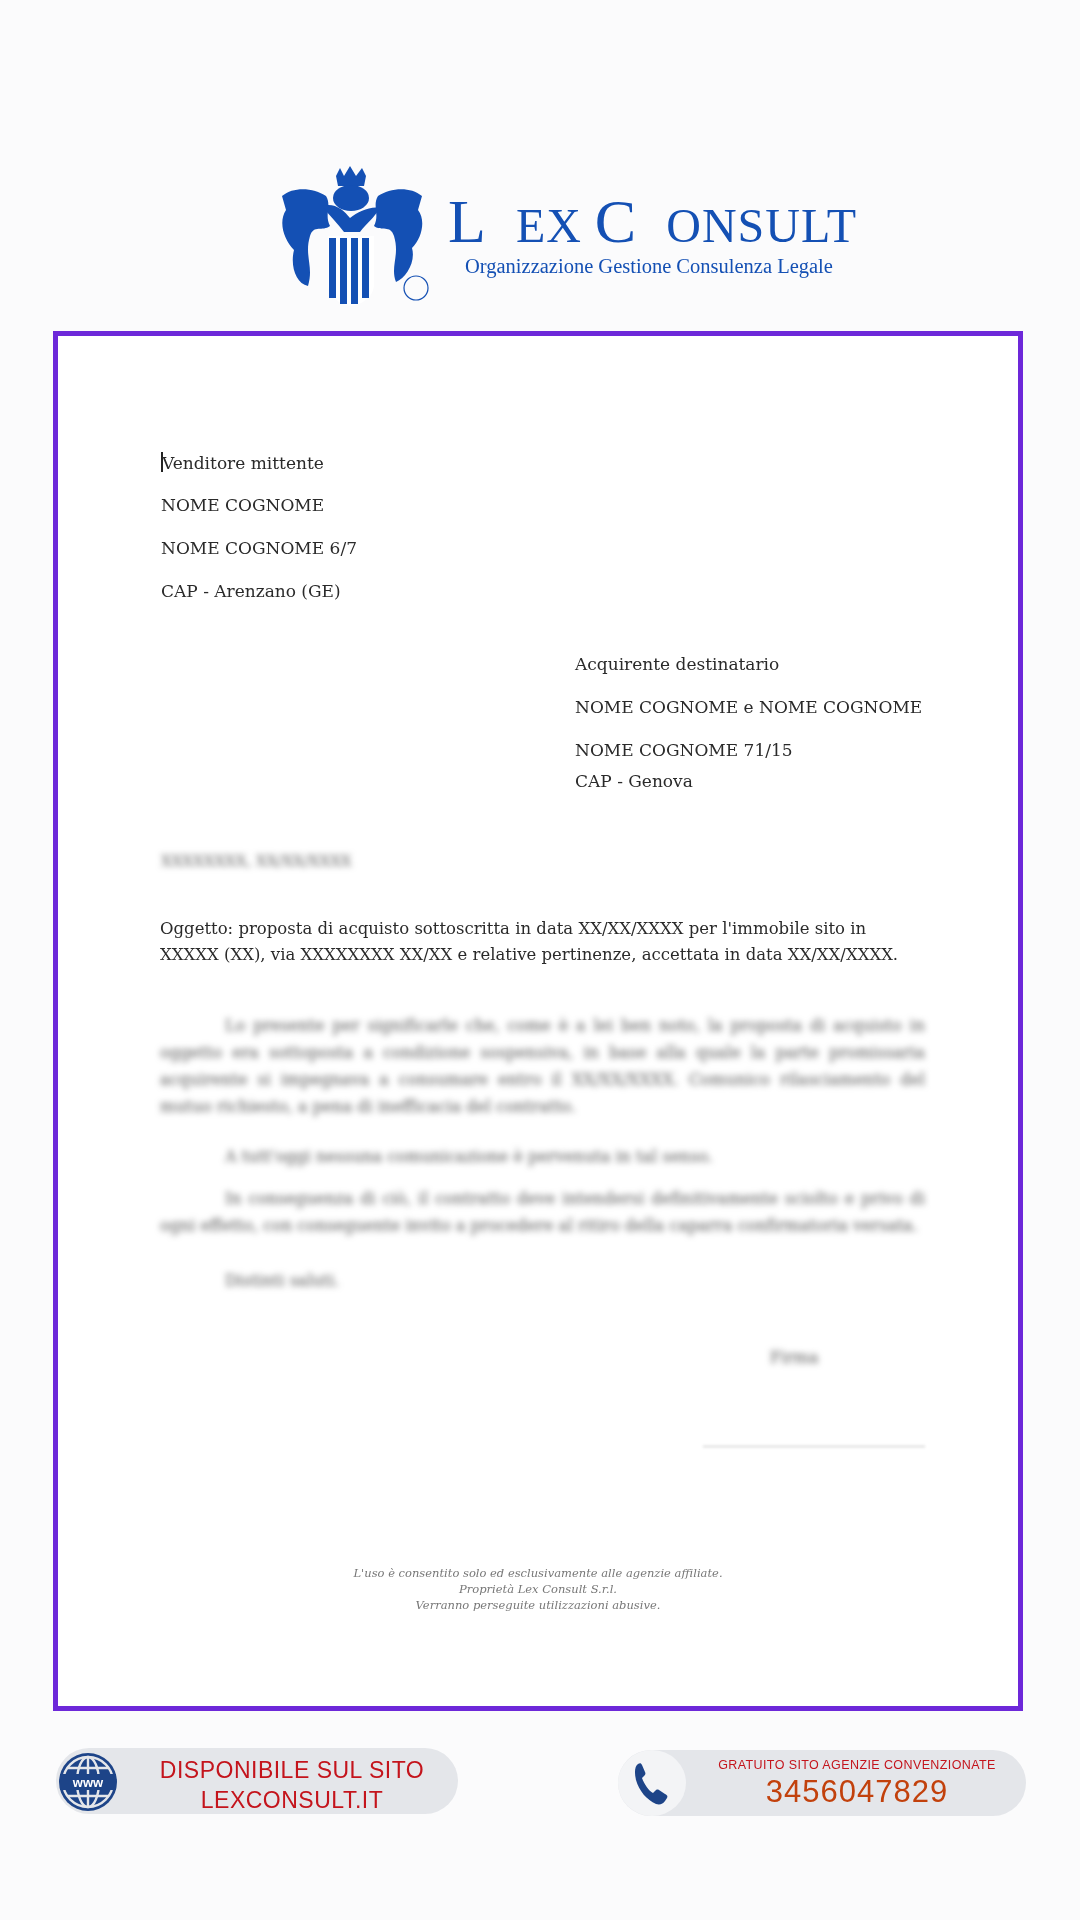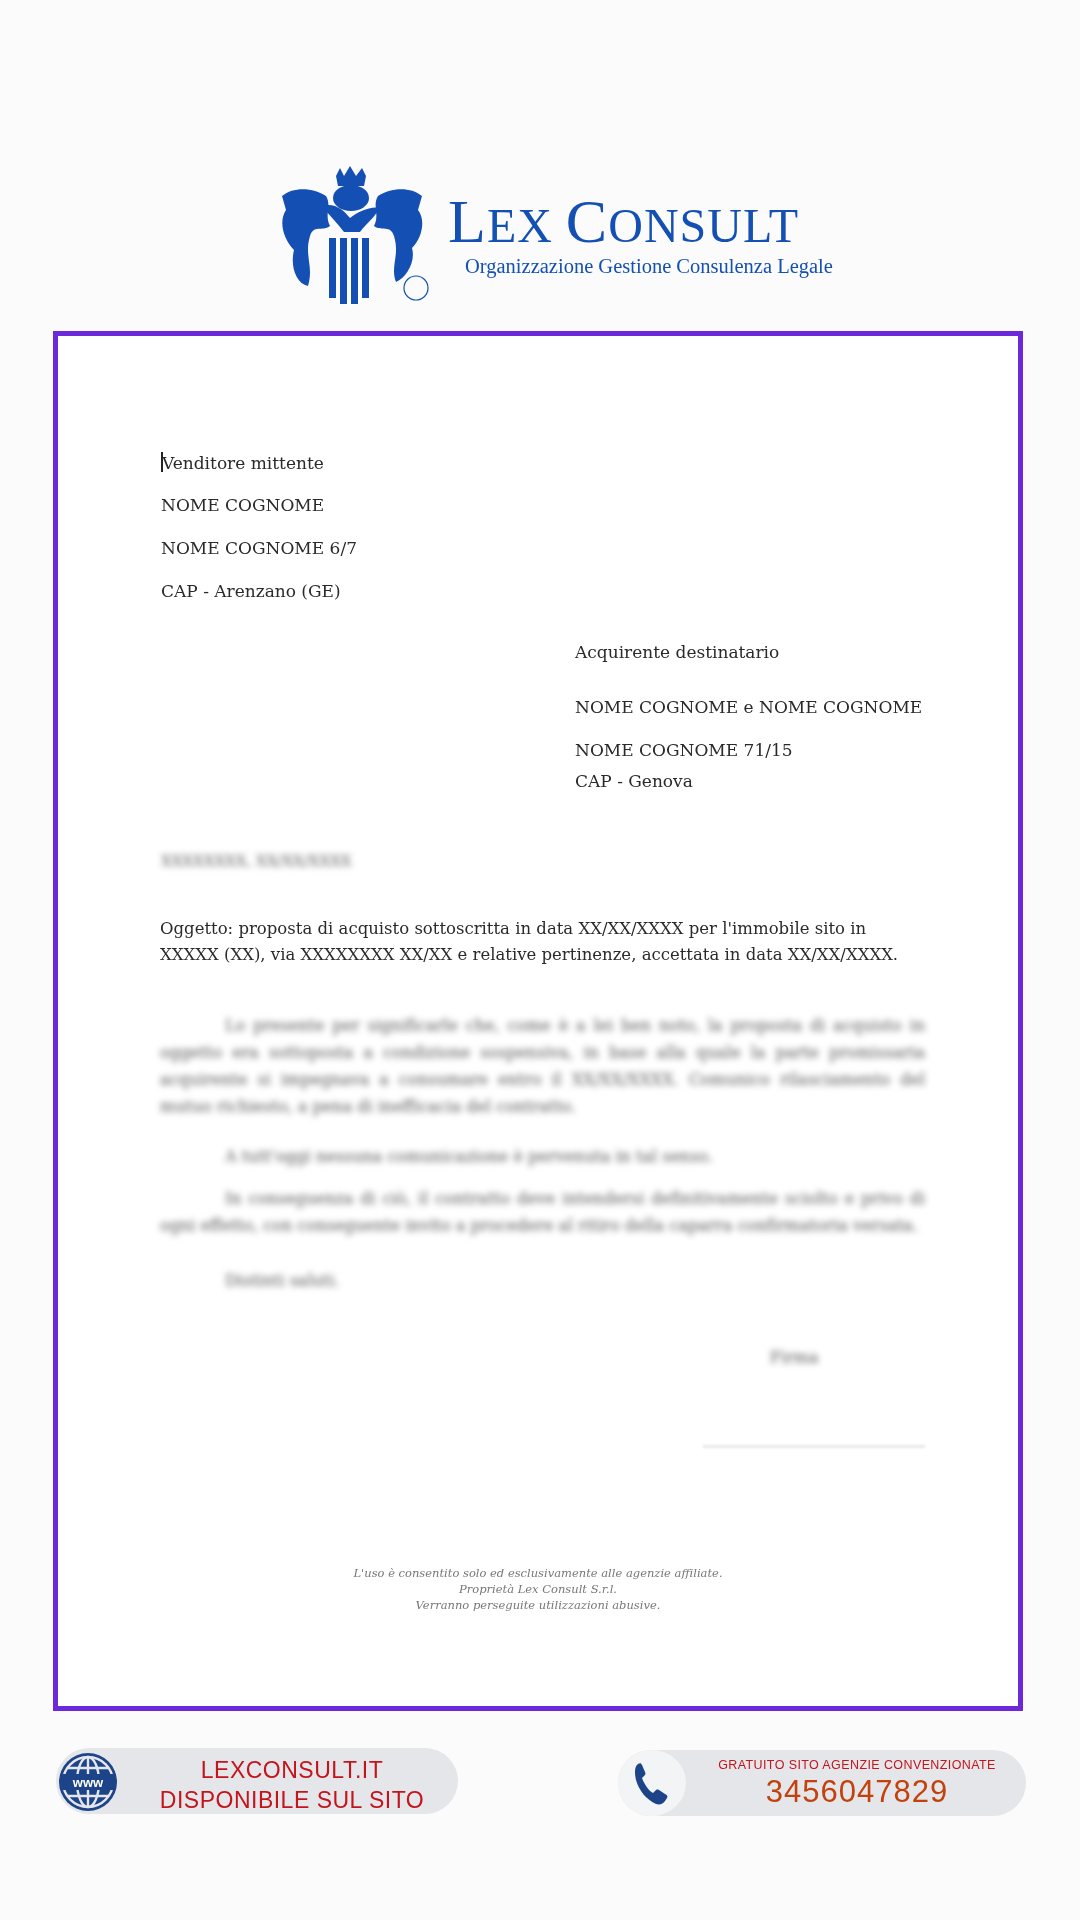--- a/index.html
+++ b/index.html
@@ -6,21 +6,21 @@
   body {
     width:1080px; height:1920px; background:#fbfbfc; position:relative; overflow:hidden;
     font-family:"Liberation Sans", sans-serif;
   }
   .header { position:absolute; left:270px; top:160px; width:560px; height:150px; }
   .crest { position:absolute; left:4px; top:6px; width:156px; height:140px; }
   .brand-title {
     position:absolute; left:178px; top:30px; font-family:"Liberation Serif", serif;
     color:#1450b4; font-size:62px; line-height:62px; letter-spacing:1px; white-space:nowrap;
   }
-  .brand-title .sm { font-size:48px; }
+  .brand-title .sm { font-size:48px;margin-left:29px; }
   .brand-sub {
     position:absolute; left:180px; top:95px; font-family:"Liberation Serif", serif;
     color:#1450b4; font-size:20.5px; white-space:nowrap;margin-left:15px;
   }
   .doc-frame {
     position:absolute; left:53px; top:331px; width:960px; height:1370px;
     border:5px solid #6d28d9; background:#ffffff;
   }
   .doc { position:absolute; left:0; top:0; width:100%; height:100%;
     font-family:"DejaVu Serif", serif; color:#2a2a2a; font-size:17px; }
@@ -90,21 +90,21 @@
   <div class="doc">
 
     <div>
       <div class="line" style="left:103px; top:116px;"><span class="caret"></span><span>Venditore mittente</span></div>
       <div class="line" style="left:103px; top:159px;">NOME COGNOME</div>
       <div class="line" style="left:103px; top:202px;">NOME COGNOME 6/7</div>
       <div class="line" style="left:103px; top:245px;">CAP - Arenzano (GE)</div>
     </div>
 
     <div>
-      <div class="line" style="left:517px; top:306px;text-align:right;">Acquirente destinatario</div>
+      <div class="line" style="left:517px; top:318px;text-align:right;">Acquirente destinatario</div>
       <div class="line" style="left:517px; top:361px;">NOME COGNOME e NOME COGNOME</div>
       <div class="line" style="left:517px; top:404px;">NOME COGNOME 71/15</div>
       <div class="line" style="left:517px; top:435px;">CAP - Genova</div>
     </div>
 
     <div class="line blur" style="left:103px; top:516px; font-size:15px;">XXXXXXXX, XX/XX/XXXX</div>
 
     <div class="object">Oggetto: proposta di acquisto sottoscritta in data XX/XX/XXXX per l'immobile sito in XXXXX (XX), via XXXXXXXX XX/XX e relative pertinenze, accettata in data XX/XX/XXXX.</div>
 
     <div class="para blur" style="top:676px;"><span class="ind"></span><span>Lo presente per significarle che, come è a lei ben noto, la proposta di acquisto in oggetto era sottoposta a condizione sospensiva, in base alla quale la parte promissaria acquirente si impegnava a consumare entro il XX/XX/XXXX. Comunico rilasciamento del mutuo richiesto, a pena di inefficacia del contratto.</span></div>
@@ -129,22 +129,22 @@
     <g fill="none" stroke="#e4e6ea" stroke-width="2.4">
       <circle cx="32" cy="32" r="25"></circle>
       <ellipse cx="32" cy="32" rx="11" ry="25"></ellipse>
       <line x1="32" y1="7" x2="32" y2="57"></line>
       <path d="M11 18 H53 M11 46 H53"></path>
     </g>
     <rect x="4" y="24" width="56" height="16" fill="#1d4488"></rect>
     <text x="32" y="37" text-anchor="middle" font-family="Liberation Sans, sans-serif" font-weight="bold" font-size="13" fill="#ffffff">www</text>
   </svg>
   <div class="txt">
+    <div>DISPONIBILE SUL SITO</div>
     <div>LEXCONSULT.IT</div>
-    <div>DISPONIBILE SUL SITO</div>
   </div>
 </div>
 
 <div class="pill pill-right">
   <div class="phone-circle">
     <svg class="phone-icon" viewBox="0 0 40 46">
       <path d="M6 4 C3 6 2 12 4 20 C7 31 15 40 24 44 C28 45 31 44 33 41 L35 38 C36 36 35 35 33 34 L27 30 C25 29 24 30 23 31 L21 33 C17 31 12 24 10 18 L12 16 C13 15 14 14 13 12 L10 5 C9 3 8 3 6 4 Z" fill="#1d4488"></path>
     </svg>
   </div>
   <div class="small">GRATUITO SITO AGENZIE CONVENZIONATE</div>

